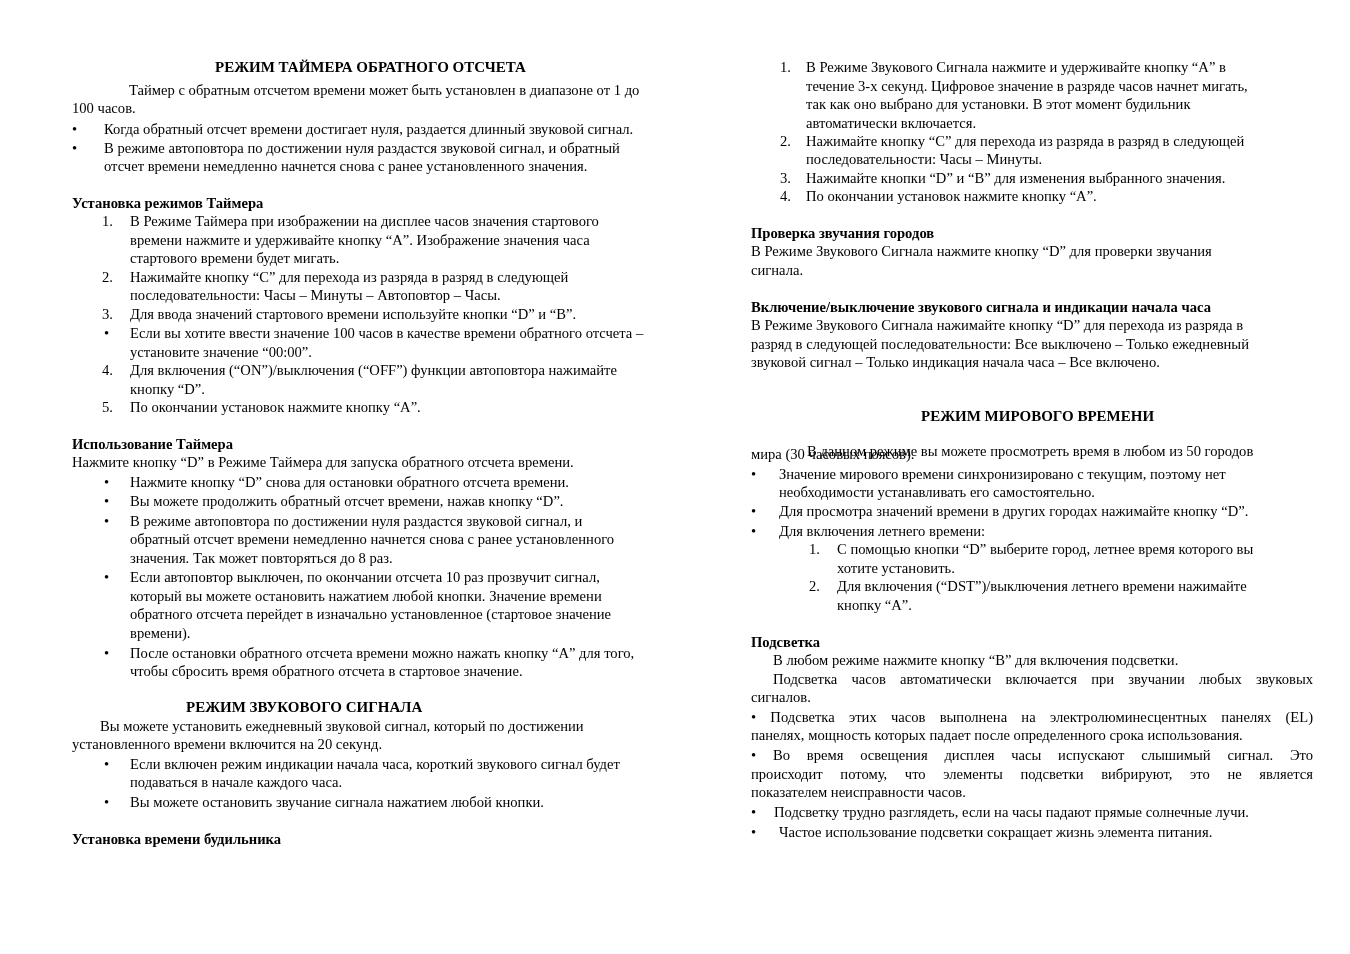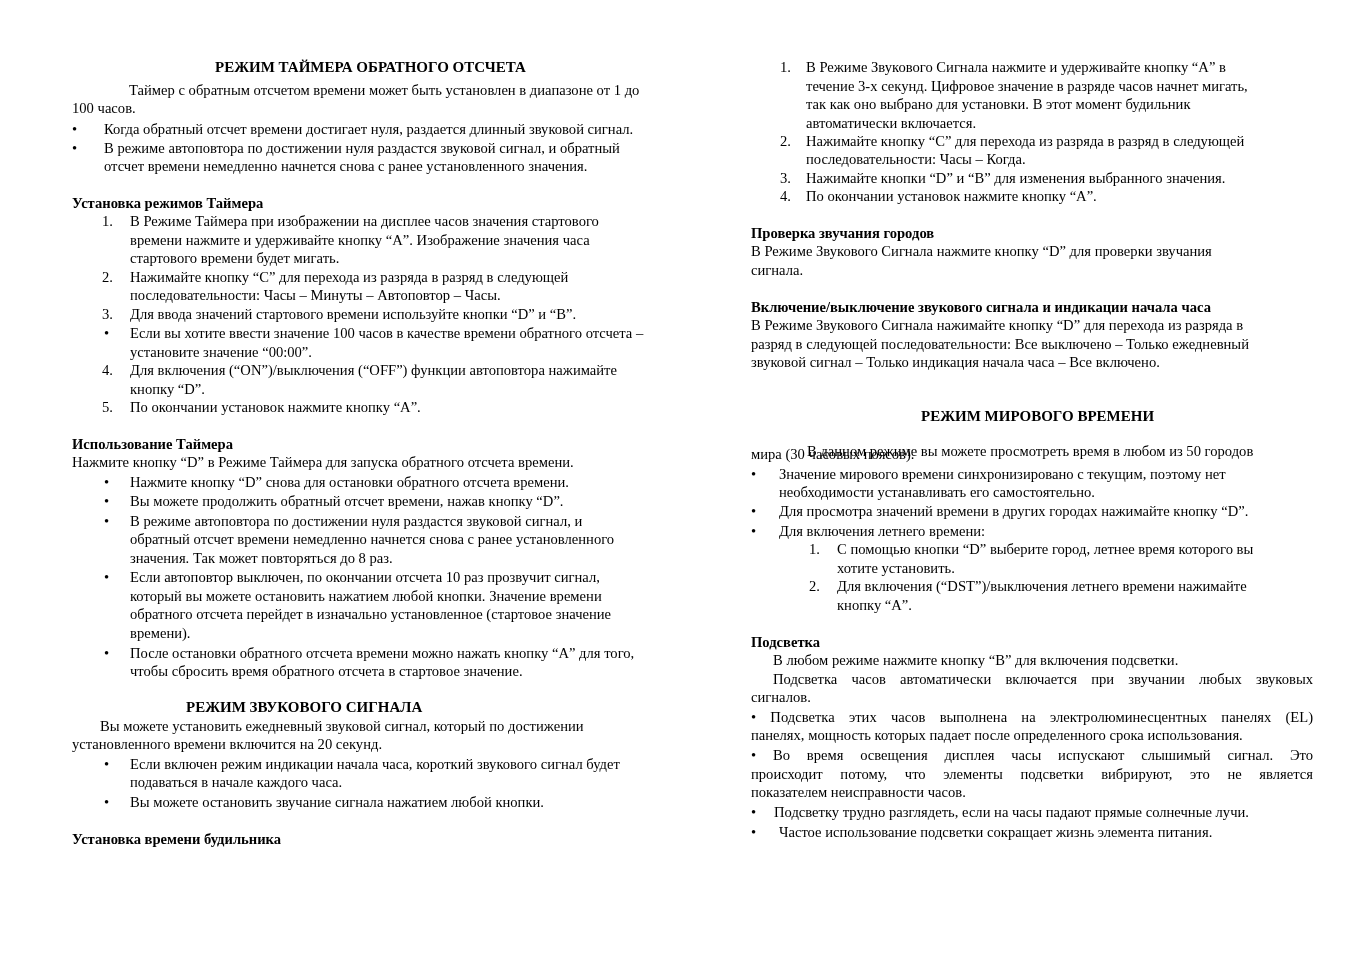--- a/index.html
+++ b/index.html
@@ -85,21 +85,21 @@
 
 <div>
   <span class="mk" style="left:780px;top:58px;">1.</span>
   <div class="ln" style="left:806px;top:58px;">В Режиме Звукового Сигнала нажмите и удерживайте кнопку “A” в</div>
   <div class="ln" style="left:806px;top:77px;">течение 3-х секунд. Цифровое значение в разряде часов начнет мигать,</div>
   <div class="ln" style="left:806px;top:95px;">так как оно выбрано для установки. В этот момент будильник</div>
   <div class="ln" style="left:806px;top:114px;">автоматически включается.</div>
 
   <span class="mk" style="left:780px;top:132px;">2.</span>
   <div class="ln" style="left:806px;top:132px;">Нажимайте кнопку “C” для перехода из разряда в разряд в следующей</div>
-  <div class="ln" style="left:806px;top:150px;">последовательности: Часы – Когда.</div>
+  <div class="ln" style="left:806px;top:150px;">последовательности: Часы – Минуты.</div>
 
   <span class="mk" style="left:780px;top:169px;">3.</span>
   <div class="ln" style="left:806px;top:169px;">Нажимайте кнопки “D” и “B” для изменения выбранного значения.</div>
 
   <span class="mk" style="left:780px;top:187px;">4.</span>
   <div class="ln" style="left:806px;top:187px;">По окончании установок нажмите кнопку “A”.</div>
 
   <div class="ln b" style="left:751px;top:224px;">Проверка звучания городов</div>
   <div class="ln" style="left:751px;top:242px;">В Режиме Звукового Сигнала нажмите кнопку “D” для проверки звучания</div>
   <div class="ln" style="left:751px;top:261px;">сигнала.</div>

